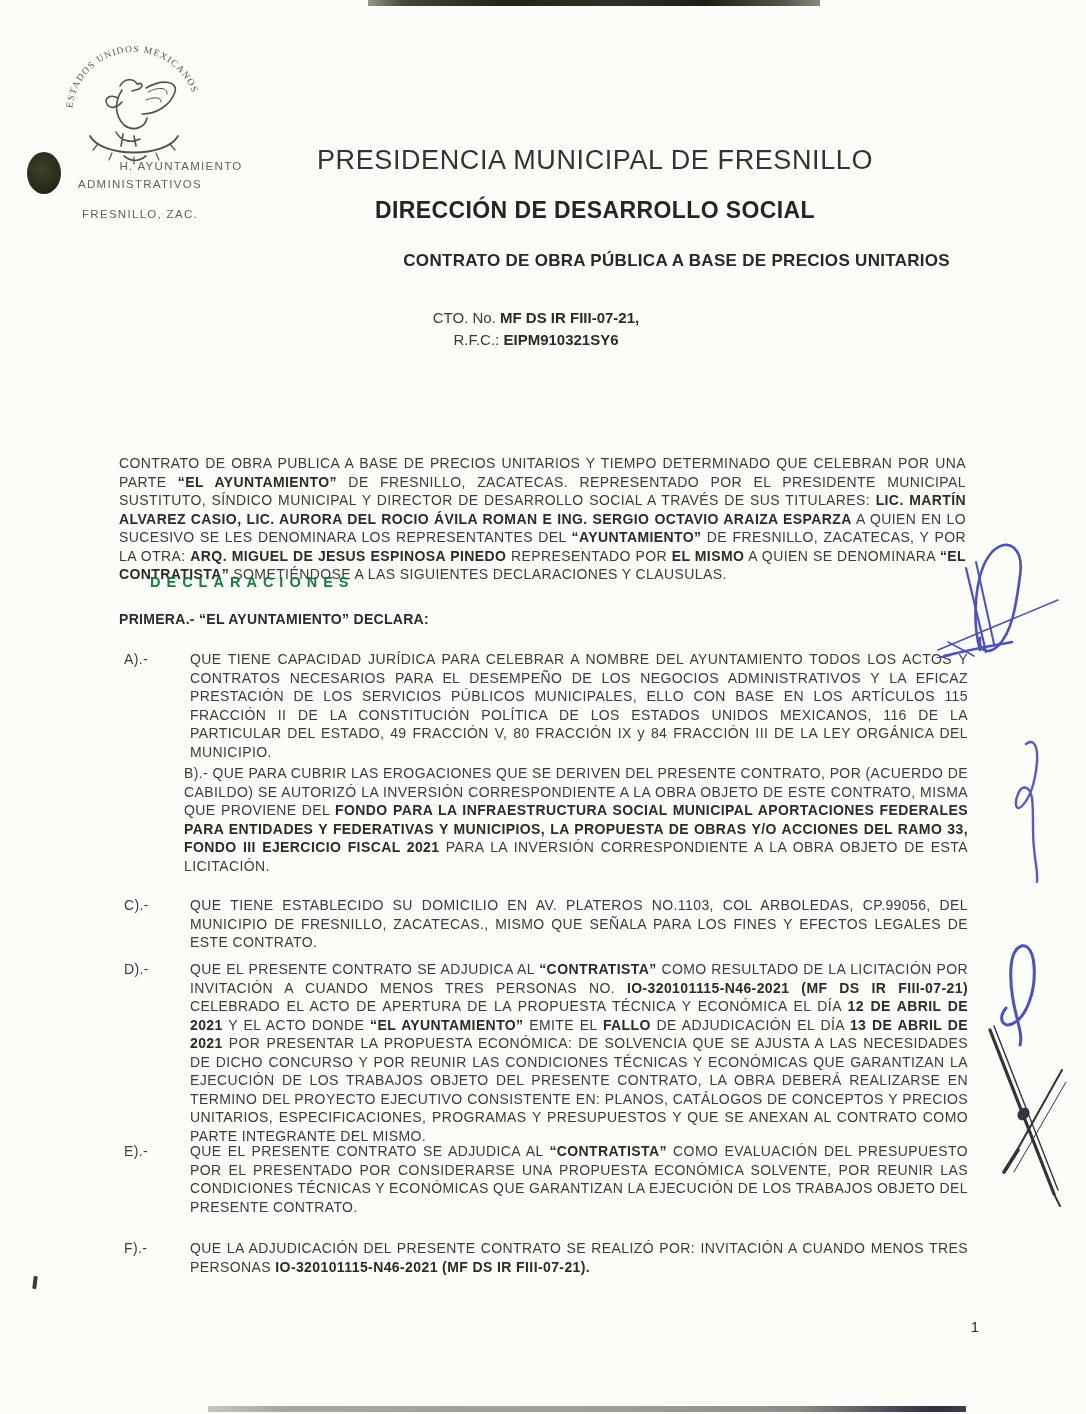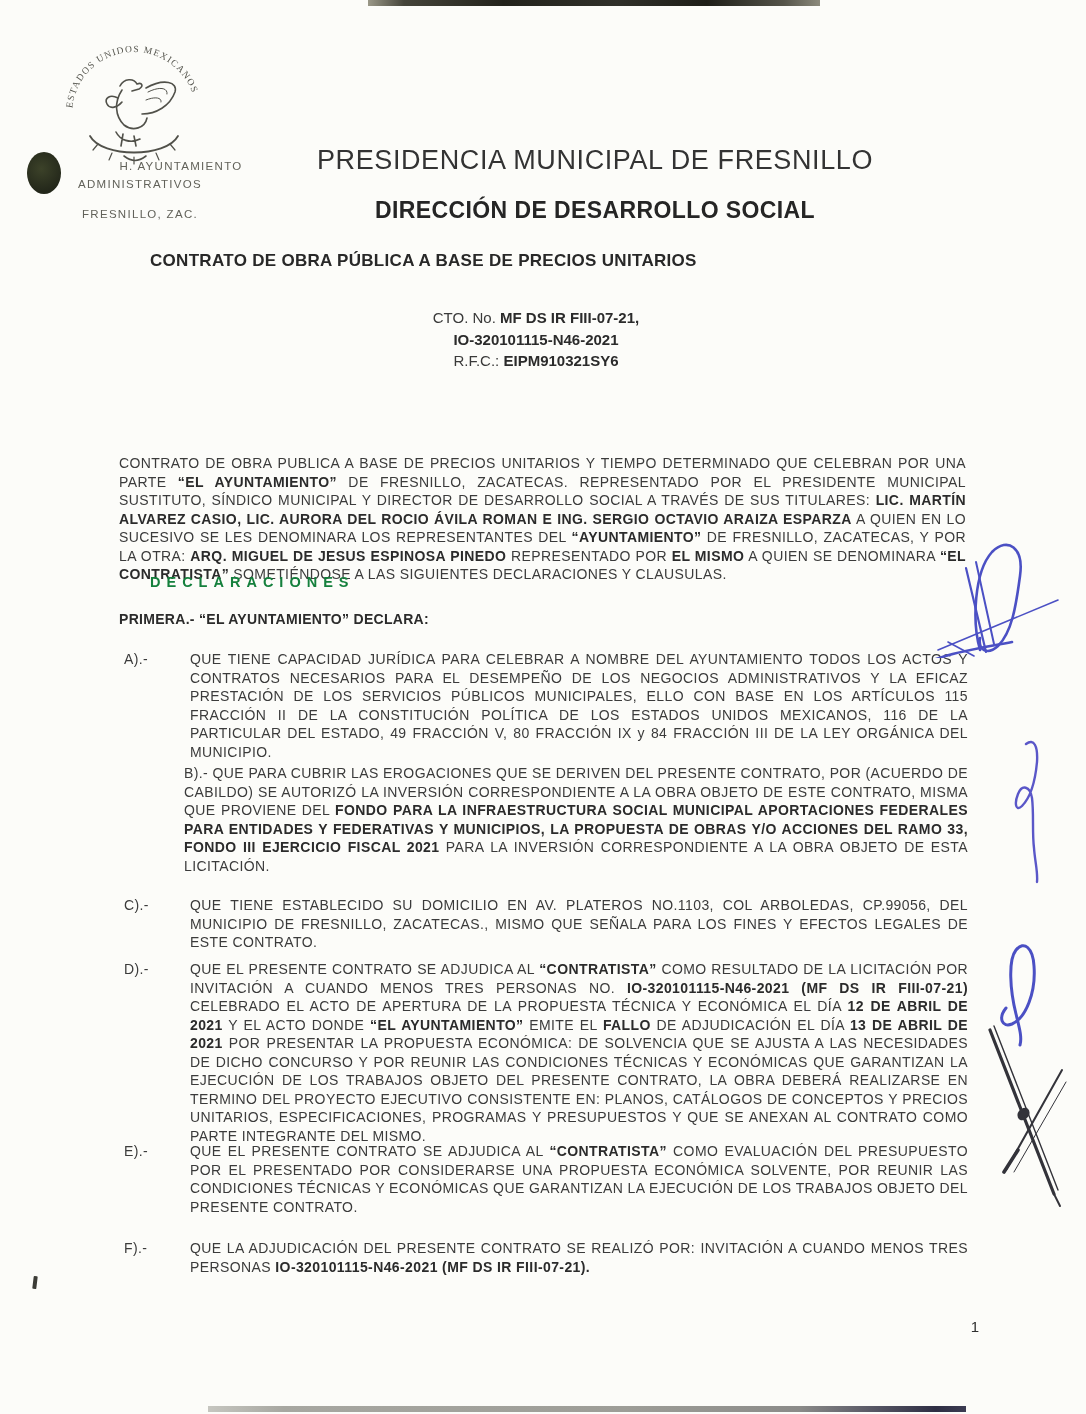--- a/index.html
+++ b/index.html
@@ -12,21 +12,21 @@
   .bottombar{top:1406px;left:208px;width:758px;height:6px;
     background:linear-gradient(90deg,#c6c6c0 0%,#a7a7a1 10%,#9d9d97 55%,#8b8b89 78%,#565664 88%,#2e2e44 96%,#3c3c52 100%);}
   .punch{top:152px;left:27px;width:34px;height:42px;border-radius:50%;
     background:radial-gradient(circle at 42% 40%,#3c4229,#23271a 72%);}
   .cornermark{top:1276px;left:33px;width:4px;height:13px;background:#3c3c36;transform:rotate(7deg);border-radius:1px;}
   
   .sealtxt{left:72px;width:136px;text-align:center;font-size:11.5px;letter-spacing:1.3px;color:#62625a;}
   
   .title1{top:145px;left:295px;width:600px;text-align:center;font-size:27px;font-weight:400;letter-spacing:0.6px;color:#333;}
   .title2{top:197px;left:295px;width:600px;text-align:center;font-size:23px;font-weight:700;letter-spacing:0.4px;color:#252525;}
-  .title3{top:251px;left:150px;width:800px;text-align:left;font-size:17px;font-weight:700;letter-spacing:0.3px;color:#282828;}
+  .title3{top:251px;left:150px;width:800px;text-align:right;font-size:17px;font-weight:700;letter-spacing:0.3px;color:#282828;}
   .refblock{top:307px;left:136px;width:800px;text-align:center;font-size:15px;line-height:21.5px;color:#3a3a3a;}
   
   .txt{font-size:14px;line-height:18.5px;letter-spacing:0.4px;text-align:justify;hyphens:none;}
   .b{font-weight:700;color:#2b2b2b;}
   .intro{top:429px;left:119px;width:847px;margin-top:25px;}
   .heading{top:574px;left:150px;width:800px;font-size:14.5px;font-weight:700;letter-spacing:6px;color:#15803d;}
   .primera{top:611px;left:119px;font-size:14px;font-weight:700;letter-spacing:0.3px;color:#2b2b2b;}
   .decl{position:absolute;left:0;top:0;width:100%;}
   .item-label{position:absolute;left:124px;width:56px;font-size:14px;letter-spacing:0.4px;}
   .item-text{position:absolute;left:190px;width:778px;}
@@ -66,21 +66,20 @@
   <div class="abs sealtxt" style="top:160px;margin-left:41px;">H. AYUNTAMIENTO</div>
   <div class="abs sealtxt" style="top:178px;">ADMINISTRATIVOS</div>
   <div class="abs sealtxt" style="top:196px;margin-top:12px;">FRESNILLO, ZAC.</div>
 
   <div class="abs title2">DIRECCIÓN DE DESARROLLO SOCIAL</div>
   <div class="abs title1">PRESIDENCIA MUNICIPAL DE FRESNILLO</div>
   <div class="abs title3">CONTRATO DE OBRA PÚBLICA A BASE DE PRECIOS UNITARIOS</div>
 
   <div class="abs refblock">
     <div><span>CTO. No. </span><span class="b">MF DS IR FIII-07-21,</span></div>
-    <div><span class="b">IO-320101115-N46-2021</span></div>
     <div><span>R.F.C.: </span><span class="b">EIPM910321SY6</span></div>
   </div>
 
   <div class="abs txt intro"><span>CONTRATO DE OBRA PUBLICA A BASE DE PRECIOS UNITARIOS Y TIEMPO DETERMINADO QUE CELEBRAN POR UNA PARTE </span><span class="b">“EL AYUNTAMIENTO”</span><span> DE FRESNILLO, ZACATECAS. REPRESENTADO POR EL PRESIDENTE MUNICIPAL SUSTITUTO, SÍNDICO MUNICIPAL Y DIRECTOR DE DESARROLLO SOCIAL A TRAVÉS DE SUS TITULARES: </span><span class="b">LIC. MARTÍN ALVAREZ CASIO, LIC. AURORA DEL ROCIO ÁVILA ROMAN E  ING. SERGIO OCTAVIO ARAIZA ESPARZA</span><span> A QUIEN EN LO SUCESIVO SE LES DENOMINARA LOS REPRESENTANTES DEL </span><span class="b">“AYUNTAMIENTO”</span><span> DE FRESNILLO, ZACATECAS, Y POR LA OTRA: </span><span class="b">ARQ. MIGUEL DE JESUS ESPINOSA PINEDO</span><span> REPRESENTADO POR  </span><span class="b">EL MISMO</span><span>  A QUIEN SE DENOMINARA </span><span class="b">“EL CONTRATISTA”</span><span> SOMETIÉNDOSE A LAS  SIGUIENTES DECLARACIONES Y CLAUSULAS.</span></div>
 
   <div class="abs heading">DECLARACIONES</div>
   <div class="abs primera"><span class="b">PRIMERA.- “EL AYUNTAMIENTO” DECLARA:</span></div>
 
   <div class="decl" style="top:650px;">
     <span class="item-label txt">A).-</span>

